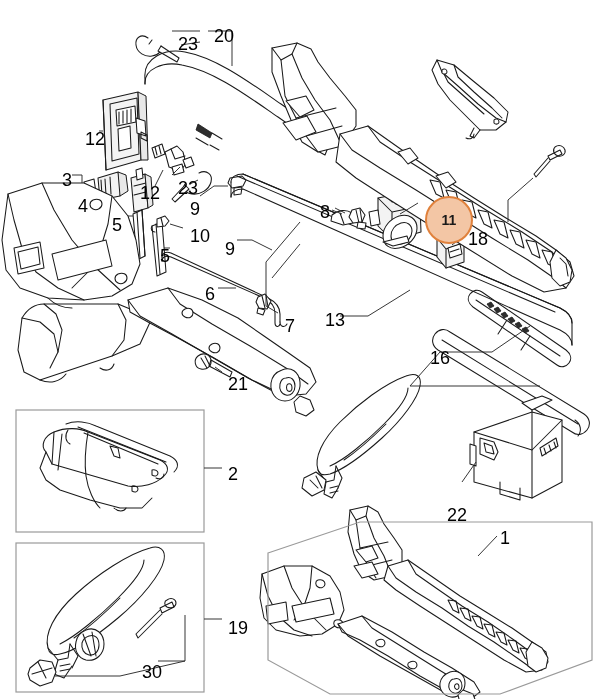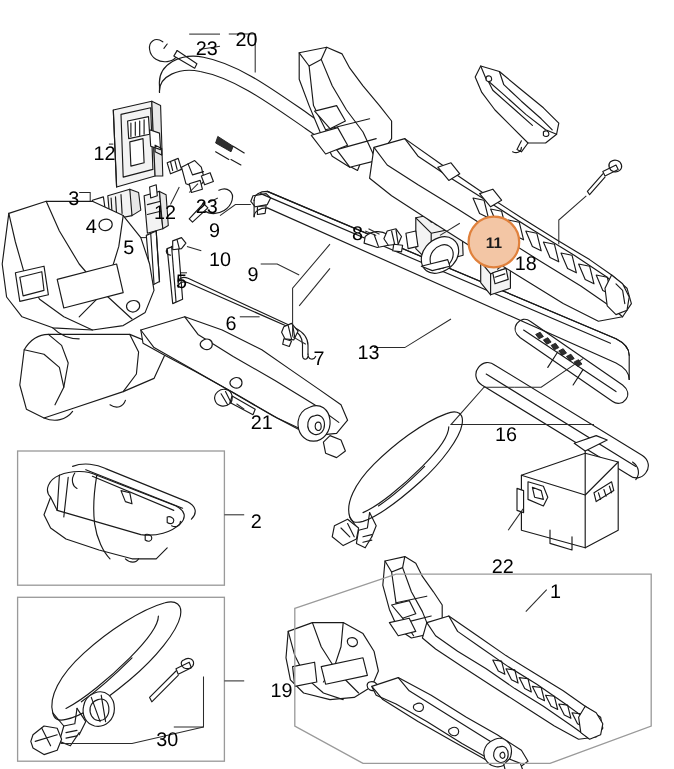--- a/index.html
+++ b/index.html
@@ -410,24 +410,24 @@
       <div class="lbl" style="left: 205px; top: 285px;">6</div>
       <div class="lbl" style="left: 285px; top: 317px;">7</div>
       <div class="lbl" style="left: 320px; top: 203px;">8</div>
       <div class="lbl" style="left: 225px; top: 240px;">9</div>
       <div class="lbl" style="left: 190px; top: 227px;">10</div>
       <div class="badge" style="left: 425px; top: 196px; background: rgb(243, 198, 165); border: 2px solid rgb(224, 129, 60); color: rgb(26, 26, 26);">11</div>
       <div class="lbl" style="left: 85px; top: 130px; text-align: center;">12</div>
       <div class="lbl" style="left: 325px; top: 311px;">13</div>
       <div class="lbl" style="left: 140px; top: 184px;">12</div>
       <div class="lbl" style="left: 190px; top: 200px;">9</div>
-      <div class="lbl" style="left: 450px; top: 349px; margin-top: 37px;">16</div>
+      <div class="lbl" style="left: 430px; top: 349px;">16</div>
       <div class="lbl" style="left: 214px; top: 27px;">20</div>
       <div class="lbl" style="left: 468px; top: 230px;">18</div>
-      <div class="lbl" style="left: 228px; top: 619px; margin-left: 18px;">19</div>
+      <div class="lbl" style="left: 228px; top: 619px;">19</div>
       <div class="lbl" style="left: 142px; top: 663px;">30</div>
       <div class="lbl" style="left: 228px; top: 375px; text-align: center;">21</div>
       <div class="lbl" style="left: 447px; top: 506px;">22</div>
       <div class="lbl" style="left: 178px; top: 35px;">23</div>
       <div class="lbl" style="left: 178px; top: 179px;">23</div>
     </div>
 
 </div>
 
 </body></html>

